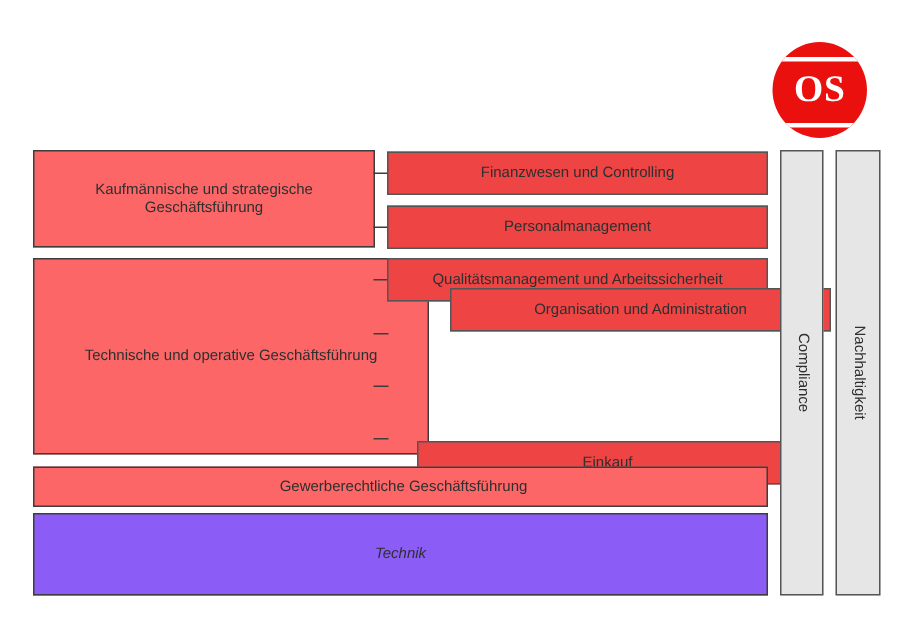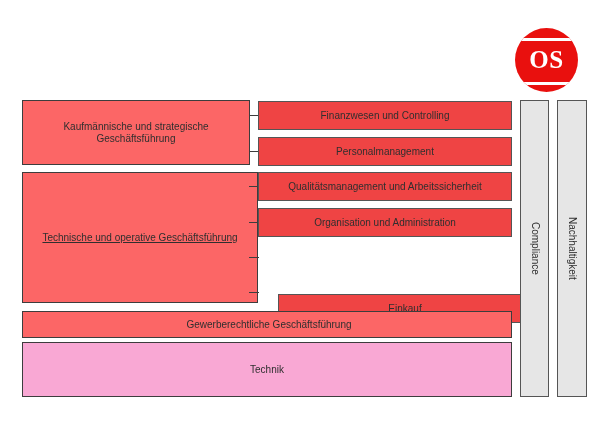--- a/index.html
+++ b/index.html
@@ -31,42 +31,43 @@
     background: #fc6666;
     border: 1.5px solid #3d3d3d;
   }
 
   .gray-box {
     background: #ef4444;
     border: 1px solid #555555;
   }
 
   .dark-gray-box {
-    background: #f9a8d4;
+    background: #8b5cf6;
     border: 1.5px solid #3d3d3d;
+    font-style: italic;
   }
 
   .vert-bar {
     background: #e6e6e6;
     border: 1px solid #555555;
     writing-mode: vertical-rl;
     text-orientation: mixed;
     padding: 6px 2px;
   }
 
   
   #box-lead-0 { left: 22px; top: 100px; width: 228px; height: 65px; }
-  #box-lead-1 { left: 22px; top: 172px; width: 236px; height: 131px; text-decoration: underline; }
+  #box-lead-1 { left: 22px; top: 172px; width: 264px; height: 131px; }
 
   
   .dept { left: 258px; width: 254px; height: 29px; }
   #dept-0 { top: 101px; }
   #dept-1 { top: 137px; }
   #dept-2 { top: 172px; }
-  #dept-3 { top: 208px; }
+  #dept-3 { top: 192px; margin-left: 42px; }
   #dept-4 { top: 243px; }
   #dept-5 { top: 294px; margin-left: 20px; }
 
   
   .connector {
     position: absolute;
     left: 249px;
     width: 10px;
     height: 1.5px;
     background: #3d3d3d;

